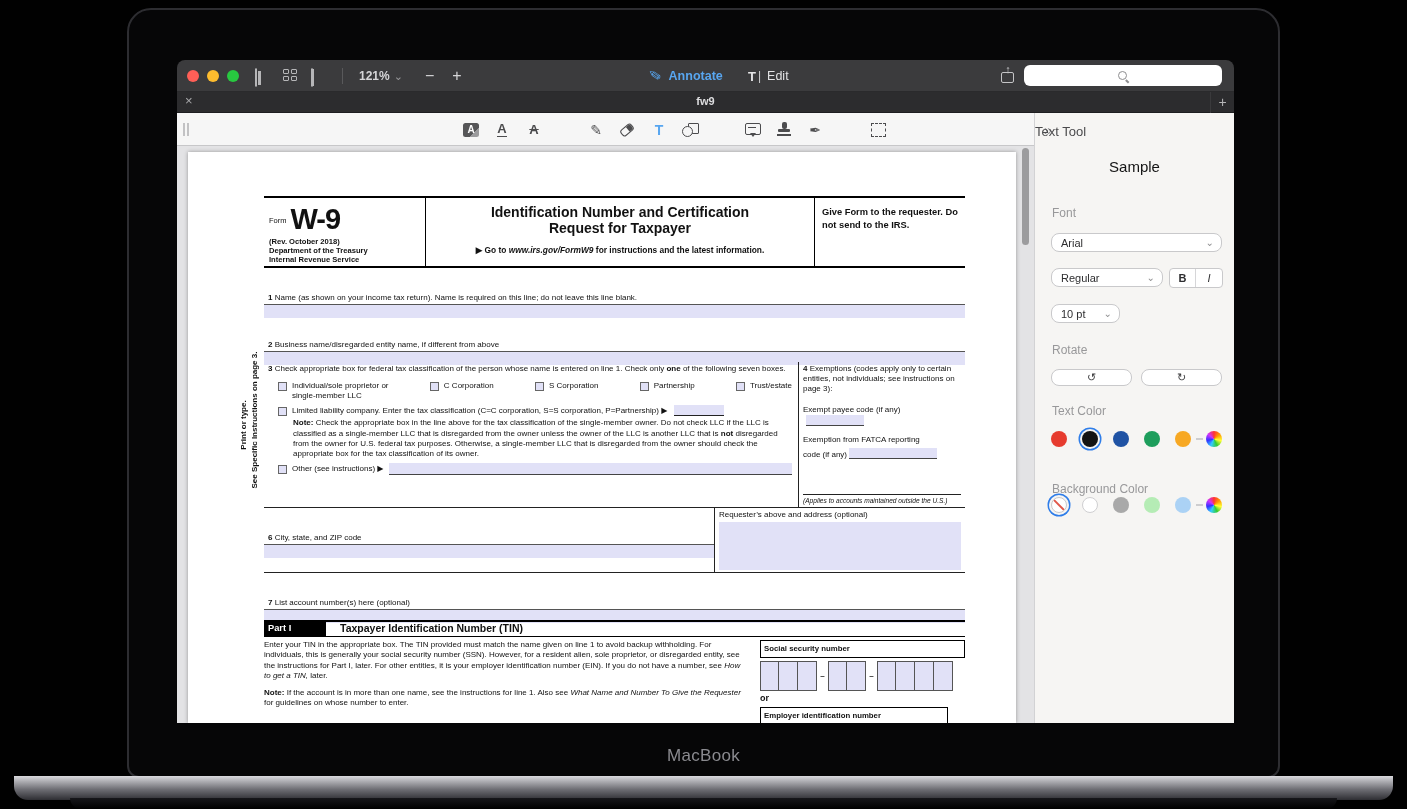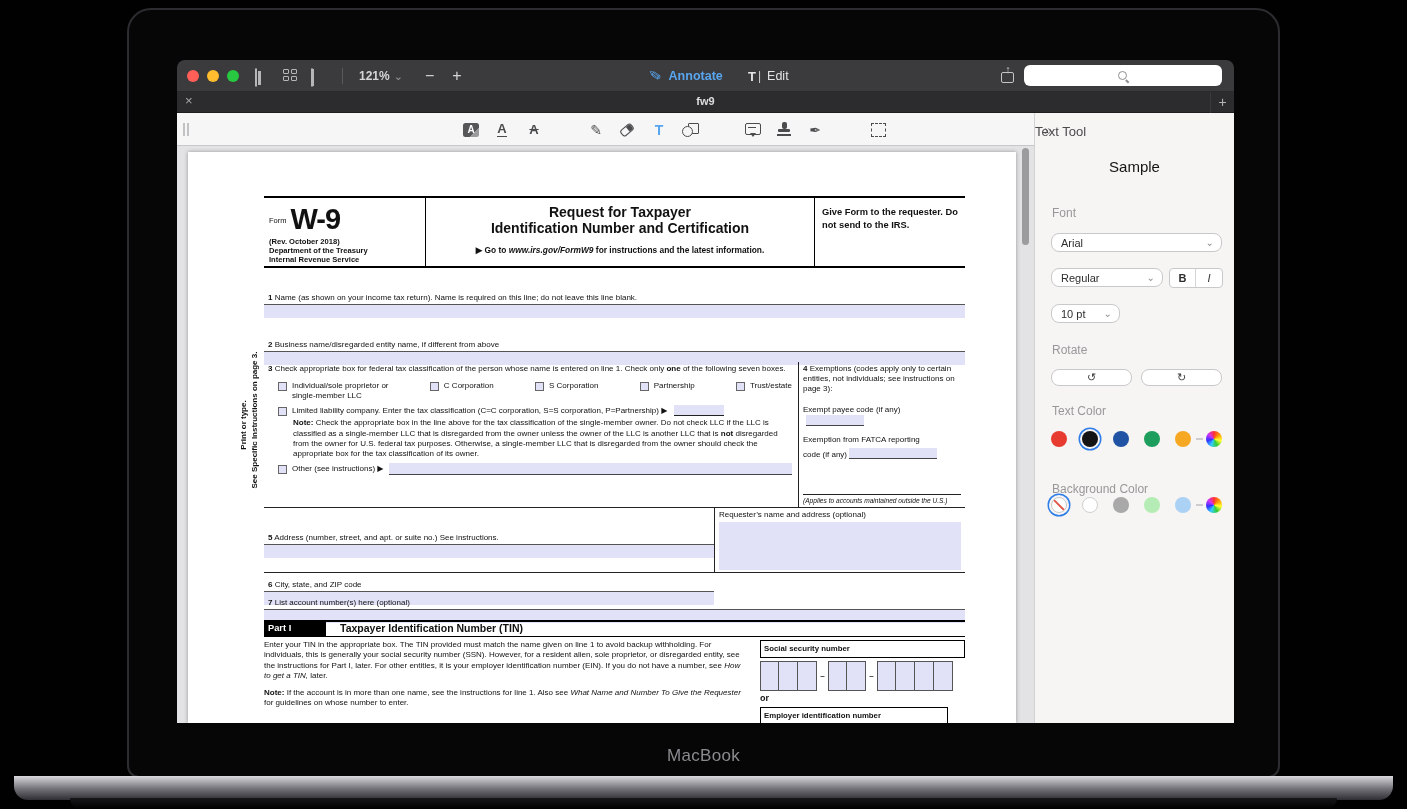--- a/index.html
+++ b/index.html
@@ -284,22 +284,22 @@
             <div class="form">
 
               <div class="f-header">
                 <div class="fh-left">
                   <span class="fh-formword">Form</span><span class="fh-w9">W-9</span>
                   <div class="fh-small">(Rev. October 2018)</div>
                   <div class="fh-small">Department of the Treasury</div>
                   <div class="fh-small">Internal Revenue Service</div>
                 </div>
                 <div class="fh-mid">
+                  <div class="fh-title">Identification Number and Certification</div>
                   <div class="fh-title">Request for Taxpayer</div>
-                  <div class="fh-title">Identification Number and Certification</div>
                   <div class="fh-goto"><span>▶ Go to </span><i>www.irs.gov/FormW9</i><span> for instructions and the latest information.</span></div>
                 </div>
                 <div class="fh-right">Give Form to the requester. Do not send to the IRS.</div>
               </div>
 
               <div class="f-row r1">
                 <div class="f-label"><span class="f-num">1</span><span>  Name (as shown on your income tax return). Name is required on this line; do not leave this line blank.</span></div>
                 <div class="f-field lav"></div>
               </div>
 
@@ -351,30 +351,26 @@
                   <div style="margin-top:11px"><span>Exempt payee code (if any)</span><span class="inline-field exempt-field lav"></span></div>
                   <div style="margin-top:8px">Exemption from FATCA reporting</div>
                   <div style="margin-top:3px"><span>code (if any)</span> <span class="inline-field fatca-field lav"></span></div>
                   <div class="applies">(Applies to accounts maintained outside the U.S.)</div>
                 </div>
               </div>
 
               <div class="r56wrap">
                 <div class="r56-left">
                   <div class="sub">
-                    <div class="f-label"><span class="f-num">5</span><span>  Address (number, street, and apt. or suite no.) See instructions.</span></div>
-                    <div class="f-field lav"></div>
-                  </div>
-                  <div class="sub">
                     <div class="f-label"><span class="f-num">6</span><span>  City, state, and ZIP code</span></div>
                     <div class="f-field lav"></div>
                   </div>
                 </div>
                 <div class="req-cell">
-                  <span>Requester’s name and address (optional)</span>
+                  <span>Requester’s above and address (optional)</span>
                   <div class="req-fill lav"></div>
                 </div>
               </div>
 
               <div class="f-row r7">
                 <div class="f-label"><span class="f-num">7</span><span>  List account number(s) here (optional)</span></div>
                 <div class="f-field lav"></div>
               </div>
 
               <div class="part-head">

